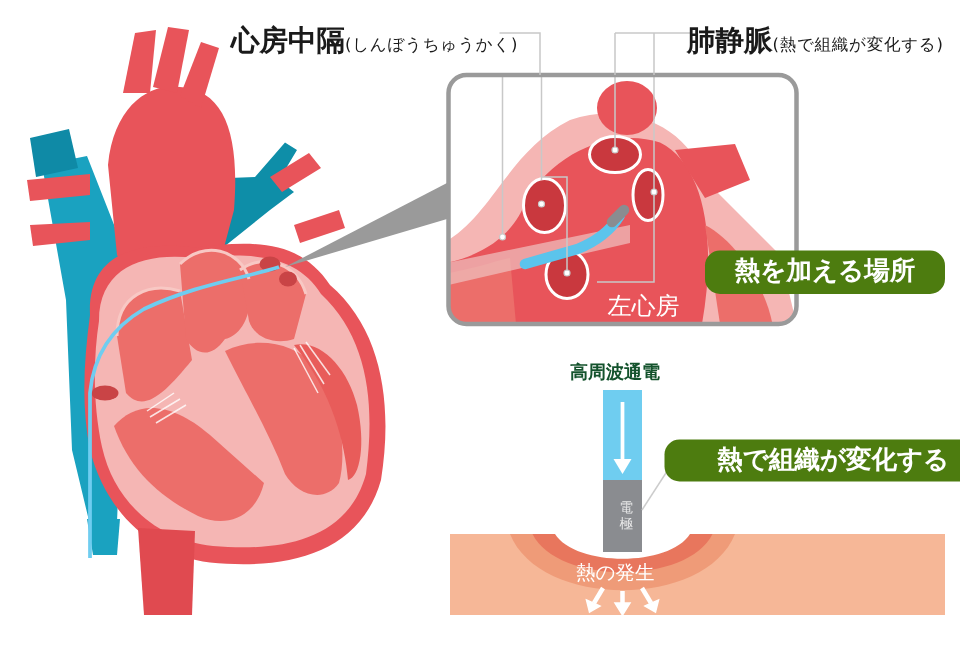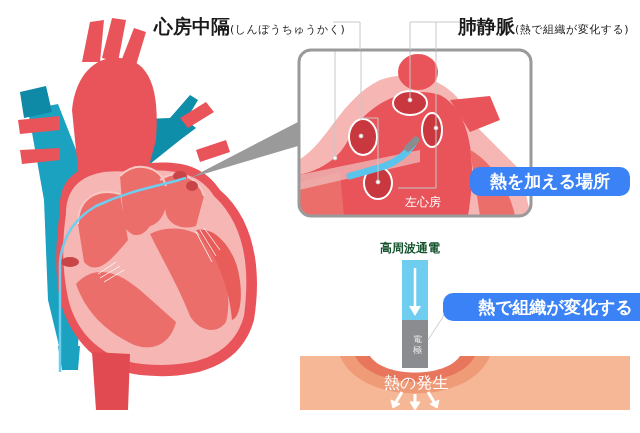--- a/index.html
+++ b/index.html
@@ -1,23 +1,23 @@
 <!DOCTYPE html>
 <html><head>
 <meta charset="utf-8">
 <style>
   html,body{margin:0;padding:0;background:#ffffff;}
   body{width:640px;height:433px;position:relative;overflow:hidden;font-family:"DejaVu Sans","Liberation Sans",sans-serif;}
   .abs{position:absolute;}
   .title{font-weight:bold;color:#1a1a1a;white-space:nowrap;}
   .title .main{font-size:19px;letter-spacing:0px;}
   .title .reading{font-size:11px;font-weight:normal;letter-spacing:0.5px;}
-  .pill{background:#3b82f6;color:#ffffff;border-radius:10px;font-weight:bold;white-space:nowrap;text-align:center;}
+  .pill{background:#4d7c0f;color:#ffffff;border-radius:10px;font-weight:bold;white-space:nowrap;text-align:center;}
   svg{position:absolute;left:0;top:0;}
-  .lbl-white{color:#ffffff;font-size:12px;white-space:nowrap;}
+  .lbl-white{color:#ffffff;font-size:16px;white-space:nowrap;}
   .lbl-dark{color:#14532d;font-size:12px;font-weight:bold;white-space:nowrap;}
   .electrode-text{color:#e9e9e9;font-size:9px;line-height:11px;text-align:right;width:14px;}
 </style>
 </head>
 <body>
 
 <svg width="640" height="433" viewBox="0 0 640 433">
 
   <g>
     <path d="M28 110 L58 104 L80 160 L80 300 L78 348 L60 350 L48 300 L44 200 Z" fill="#1aa2c0"></path>
@@ -157,13 +157,13 @@
 <div class="abs lbl-white" style="left:405px;top:194px;">左心房</div>
 
 <div class="abs pill" style="left:470px;top:167px;width:160px;height:29px;line-height:29px;font-size:17px;">熱を加える場所</div>
 
 <div class="abs lbl-dark" style="left:380px;top:240px;">高周波通電</div>
 
 <div class="abs pill" style="left:443px;top:293px;width:225px;height:28px;line-height:28px;font-size:17px;">熱で組織が変化する</div>
 
 <div class="abs electrode-text" style="left:408px;top:334px;">電極</div>
 
-<div class="abs lbl-white" style="left:384px;top:373px;font-size:16px;">熱の発生</div>
+<div class="abs lbl-white" style="left:384px;top:373px;font-size:13px;">熱の発生</div>
 
 </body></html>

